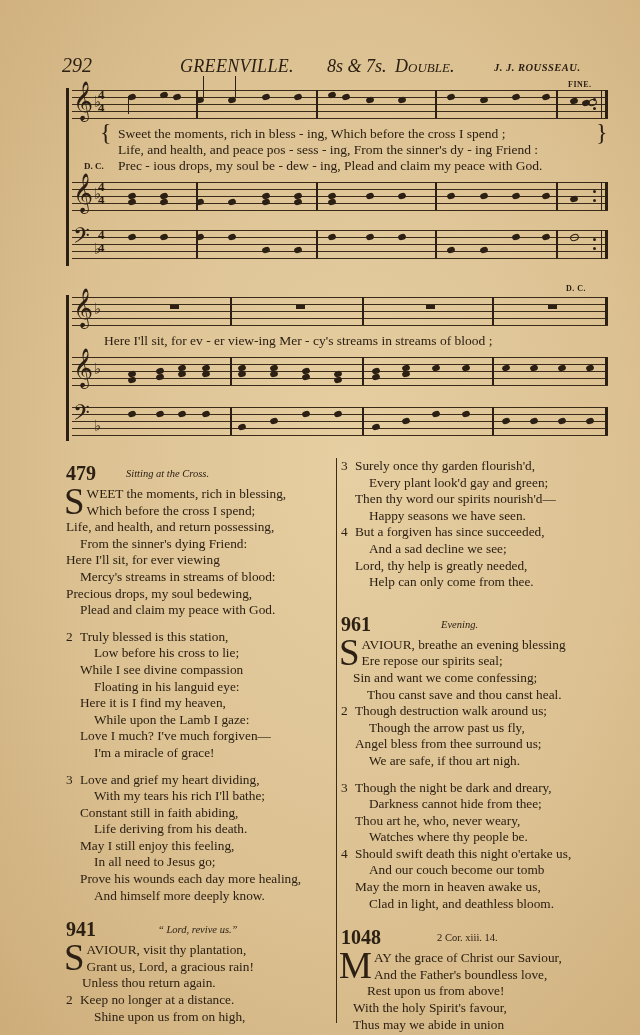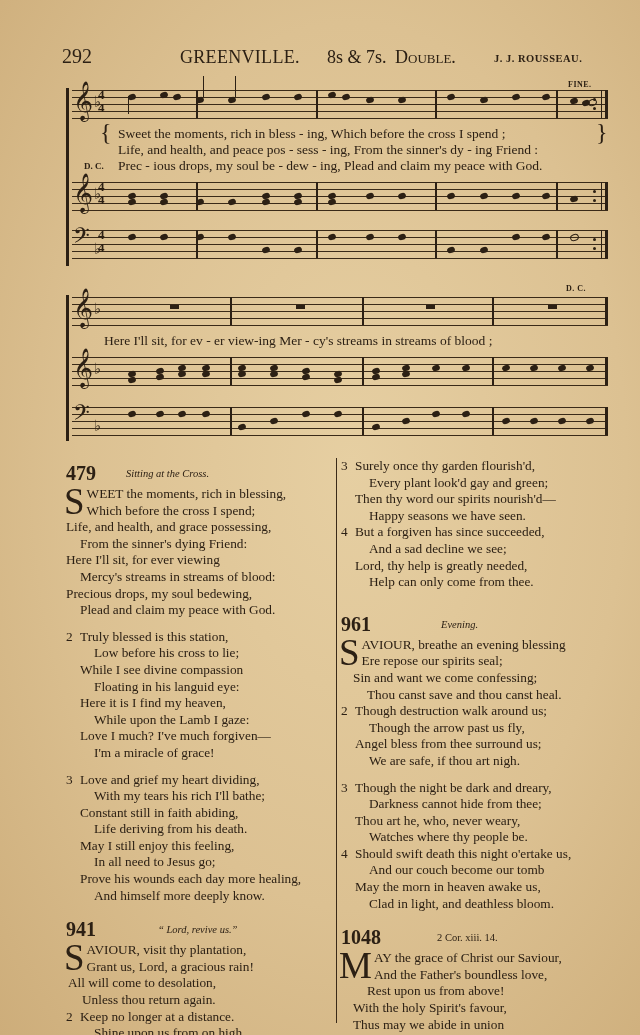--- a/index.html
+++ b/index.html
@@ -6,21 +6,21 @@
   body {
     width:640px; height:1035px; overflow:hidden;
     background:#c9a875;
     font-family:"Liberation Serif","DejaVu Serif",serif;
     color:#2c2014;
   }
   .page {
     position:relative; width:640px; height:1035px;
     background: radial-gradient(ellipse at 55% 45%, #e6cfa2 0%, #dcc192 55%, #cdad7a 100%);
   }
-  .header { position:absolute; top:45px; left:62px; width:560px; height:22px; }
+  .header { position:absolute; top:54px; left:62px; width:560px; height:22px;font-style:italic; }
   .pagenum { position:absolute; left:0; top:0; font-size:20px; }
   .tune { position:absolute; left:118px; top:2px; font-size:18px; letter-spacing:0.3px; }
   .meter { position:absolute; left:265px; top:2px; font-size:18px; }
   .dbl { position:absolute; left:333px; top:2px; font-size:18px; font-variant:small-caps; }
   .composer { position:absolute; left:432px; top:8px; font-size:10.5px; font-weight:bold; letter-spacing:0.5px; }
   .mark { position:absolute; font-size:8px; font-weight:bold; letter-spacing:0.5px; }
 
   .system { position:absolute; left:66px; width:542px; }
   .brace { position:absolute; left:0; top:0; bottom:0; width:3px; background:#2c2014; }
   .staff { position:absolute; left:6px; right:0; height:28px; }
@@ -292,21 +292,21 @@
   <div class="col left" style="top:462px;">
     <div class="hymn">
       <div class="hymn-head">
         <span class="hnum">479</span>
         <span class="htitle" style="left:60px;">Sitting at the Cross.</span>
       </div>
       <div>
         <span class="dropcap">S</span>
         <div class="ln">WEET the moments, rich in blessing,</div>
         <div class="ln" style="padding-left:5px">Which before the cross I spend;</div>
-        <div class="ln" style="clear:left">Life, and health, and grace possessing,</div>
+        <div class="ln" style="clear:left">Life, and health, and return possessing,</div>
         <div class="ln" style="padding-left:14px">From the sinner's dying Friend:</div>
         <div class="ln">Here I'll sit, for ever viewing</div>
         <div class="ln" style="padding-left:14px">Mercy's streams in streams of blood:</div>
         <div class="ln">Precious drops, my soul bedewing,</div>
         <div class="ln" style="padding-left:14px">Plead and claim my peace with God.</div>
       </div>
 
       <div style="margin-top:10px;position:relative;padding-left:14px;">
         <span style="position:absolute;left:0;" class="ln">2</span>
         <div class="ln">Truly blessed is this station,</div>
@@ -334,21 +334,20 @@
 
     <div class="hymn" style="margin-top:14px;">
       <div class="hymn-head">
         <span class="hnum">941</span>
         <span class="htitle" style="left:92px;">“ Lord, revive us.”</span>
       </div>
       <div>
         <span class="dropcap">S</span>
         <div class="ln">AVIOUR, visit thy plantation,</div>
         <div class="ln" style="padding-left:5px">Grant us, Lord, a gracious rain!</div>
-        <div class="ln" style="clear:left;padding-left:2px">All will come to desolation,</div>
         <div class="ln" style="padding-left:16px">Unless thou return again.</div>
       </div>
       <div style="position:relative;padding-left:14px;">
         <span style="position:absolute;left:0;" class="ln">2</span>
         <div class="ln">Keep no longer at a distance.</div>
         <div class="ln" style="padding-left:14px">Shine upon us from on high,</div>
 
       </div>
     </div>
   </div>

